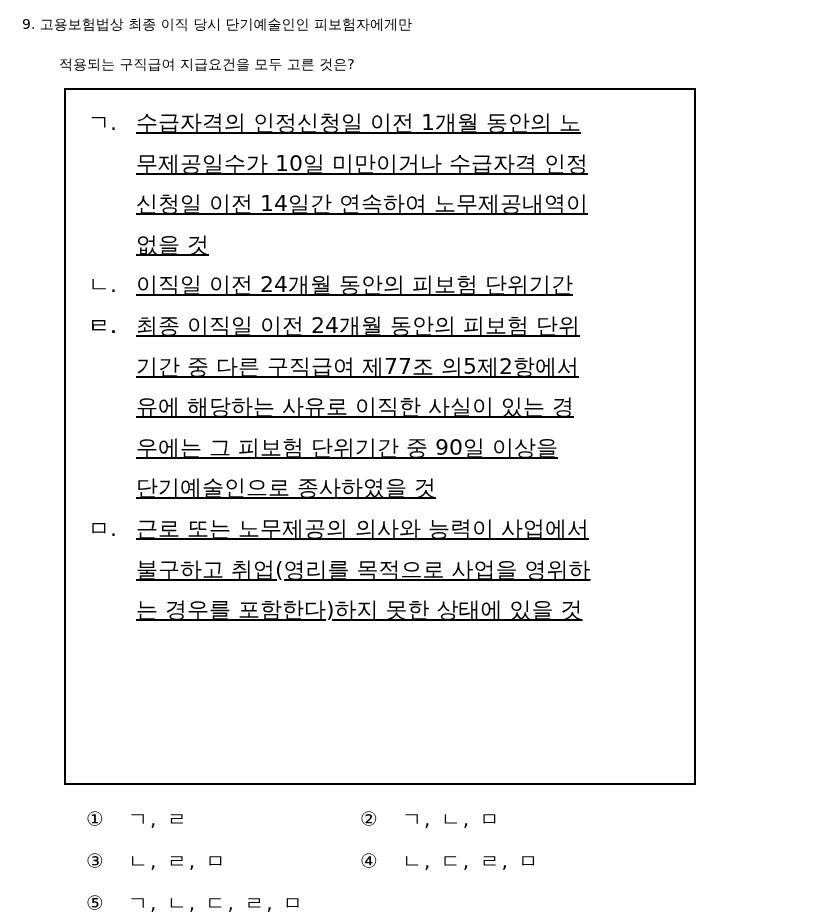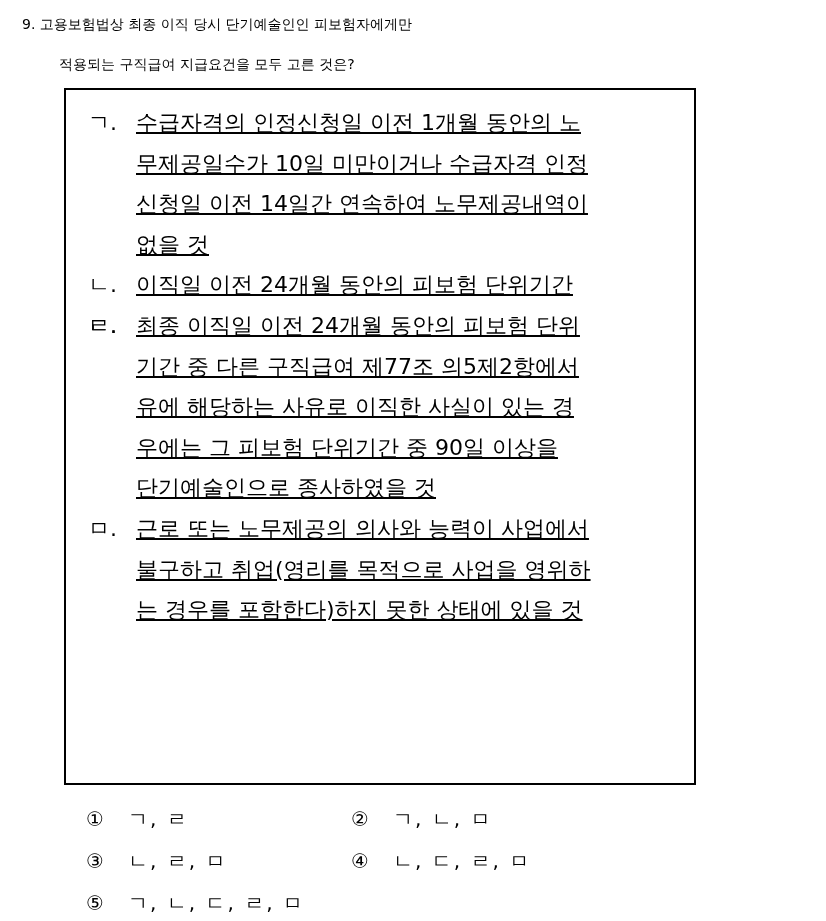--- a/index.html
+++ b/index.html
@@ -73,21 +73,21 @@
       height: 42px;
       position: relative;
       width: 700px;
     }
     .choice {
       position: absolute;
       top: 0;
       white-space: nowrap;
     }
     .choice.col0 { left: 0; margin-left: 28px; }
-    .choice.col1 { left: 293px; }
+    .choice.col1 { left: 302px; }
     .choice-num {
       display: inline-block;
       width: 26px;
       margin-right: 16px;
     }
     .choice-text {
       letter-spacing: 2px;
     }
   </style>
 </head>

